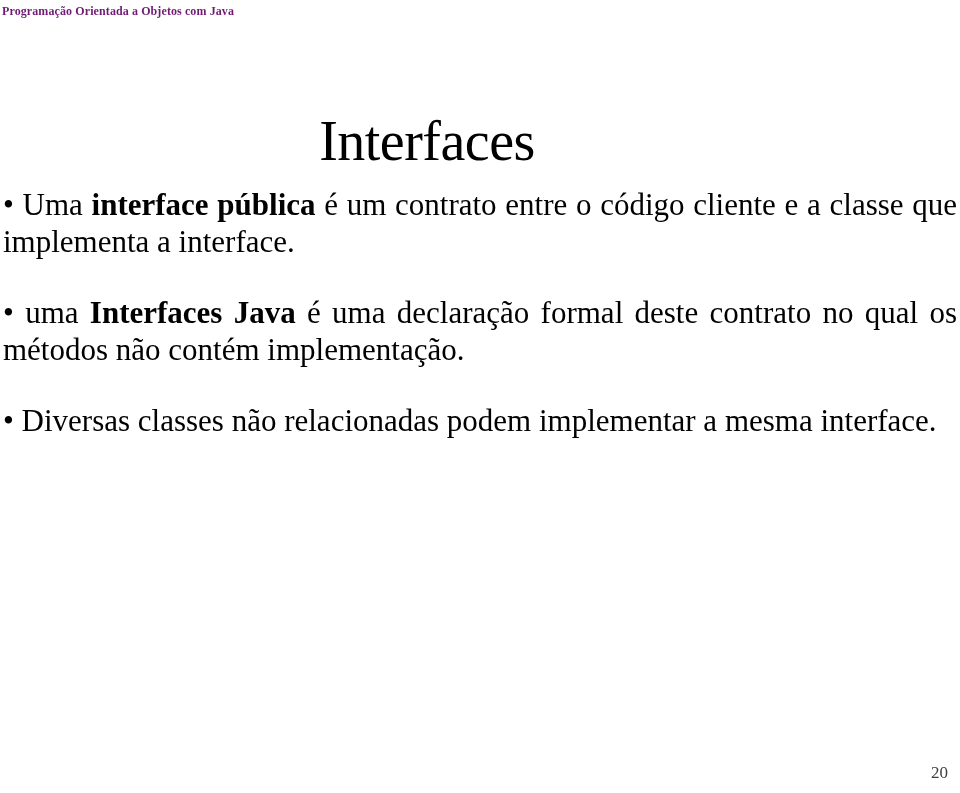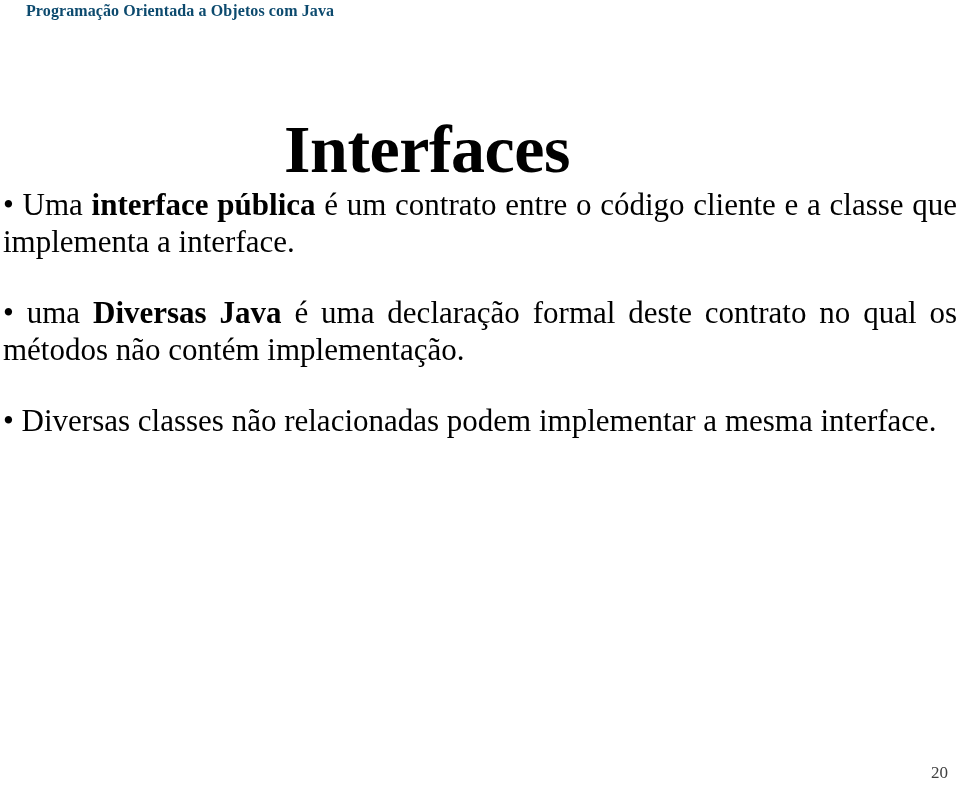--- a/index.html
+++ b/index.html
@@ -25,39 +25,38 @@
     height: 793px;
   }
 
   
   .slide-header {
     position: absolute;
     left: 2px;
     top: 1px;
     width: 700px;
     font-family: "Liberation Serif", "DejaVu Serif", serif;
-    font-size: 16px;
+    font-size: 12px;
     font-weight: bold;
     letter-spacing: 0.1px;
     line-height: 20px;
-    color: #0c4a6e;
+    color: #701a75;
     white-space: nowrap;
-    margin-left: 24px;
   }
 
   
   .slide-title {
     position: absolute;
     left: 0;
     top: 74px;
     width: 854px;
     text-align: center;
     font-family: "Liberation Serif", "DejaVu Serif", serif;
-    font-size: 68px;
-    font-weight: bold;
+    font-size: 56px;
+    font-weight: normal;
     line-height: 58px;
     letter-spacing: -0.5px;
     color: #000000;
   }
 
   
   .bullet-list {
     position: absolute;
     left: 3px;
     top: 186px;
@@ -112,21 +111,21 @@
 
   <h1 class="slide-title">Interfaces</h1>
 
   <div class="bullet-list">
 
     <p class="bullet">
       <span class="bullet-text"><span class="bullet-marker">•</span><span> Uma </span><span class="em">interface pública</span><span> é um contrato entre o código cliente e a classe que implementa a interface.</span></span>
     </p>
 
     <p class="bullet">
-      <span class="bullet-text"><span class="bullet-marker">•</span><span> uma </span><span class="em">Diversas Java</span><span> é uma declaração formal deste contrato no qual os métodos não contém implementação.</span></span>
+      <span class="bullet-text"><span class="bullet-marker">•</span><span> uma </span><span class="em">Interfaces Java</span><span> é uma declaração formal deste contrato no qual os métodos não contém implementação.</span></span>
     </p>
 
     <p class="bullet">
       <span class="bullet-text"><span class="bullet-marker">•</span><span> Diversas classes não relacionadas podem implementar a mesma interface.</span></span>
     </p>
 
 
   </div>
 
   <div class="page-number">20</div>

